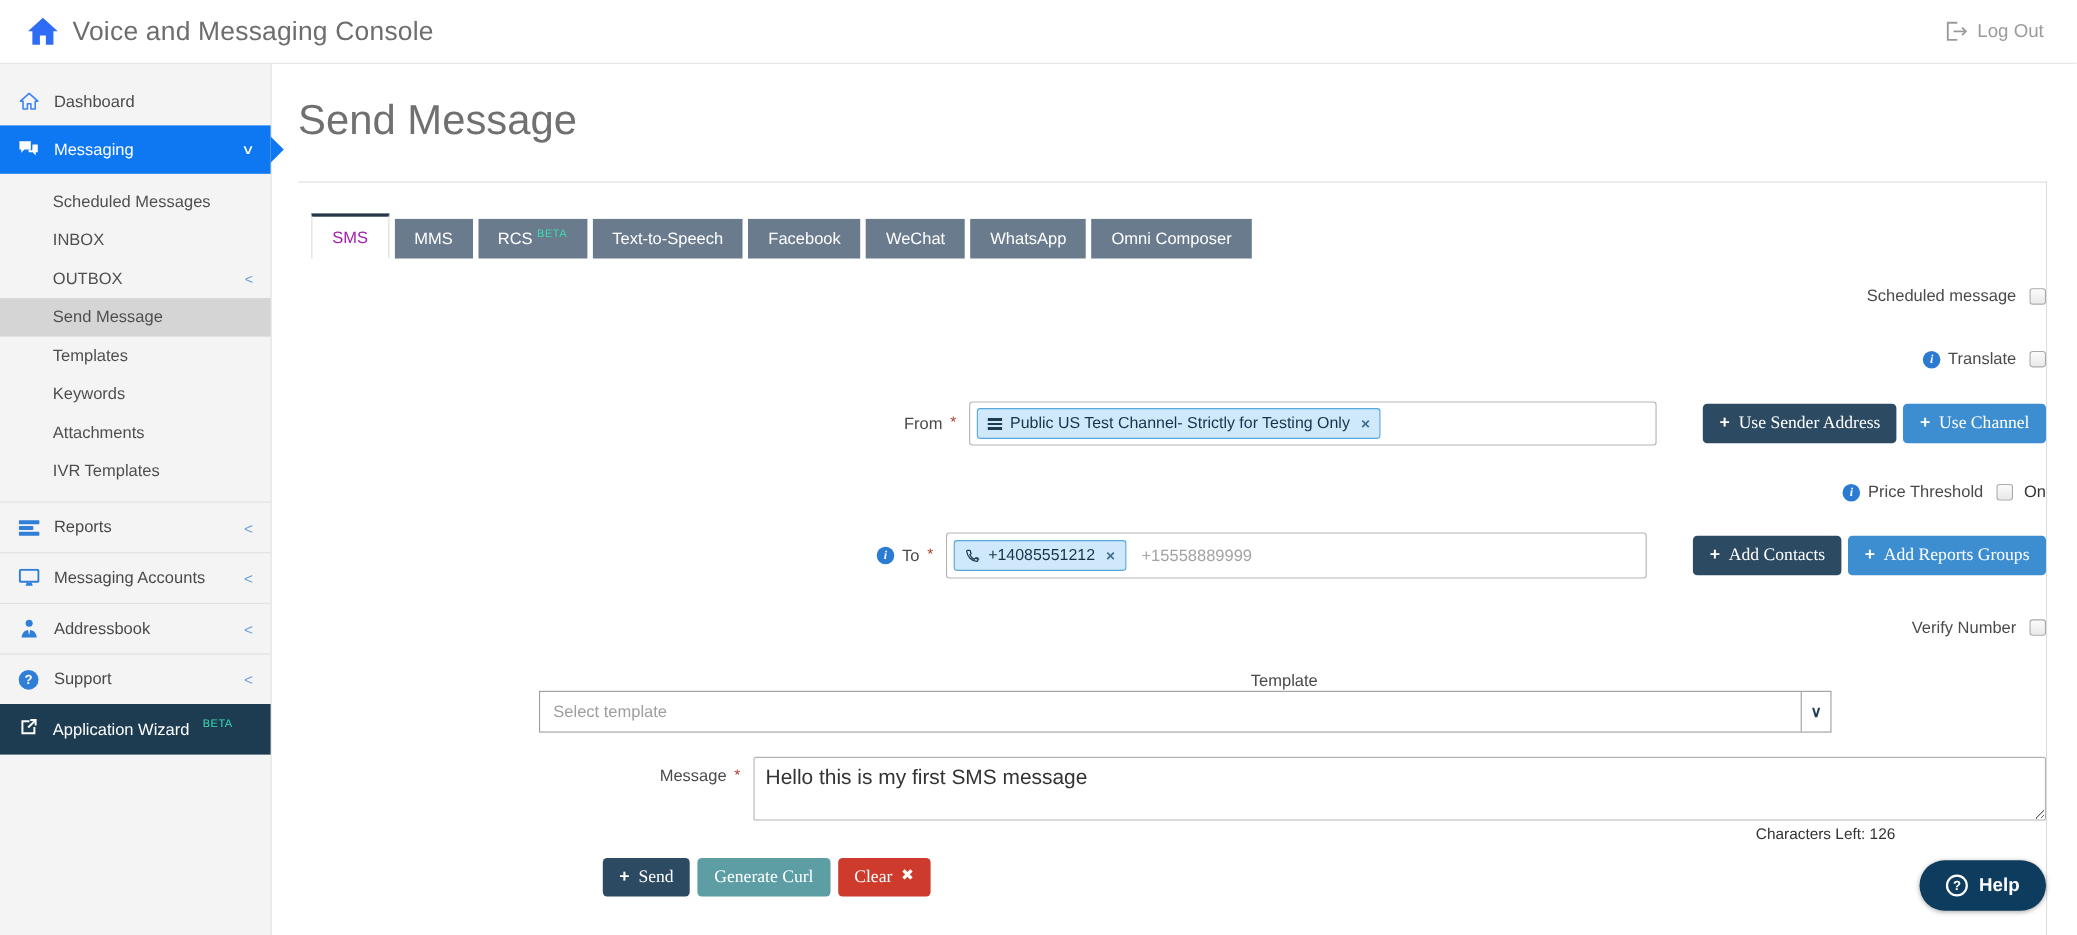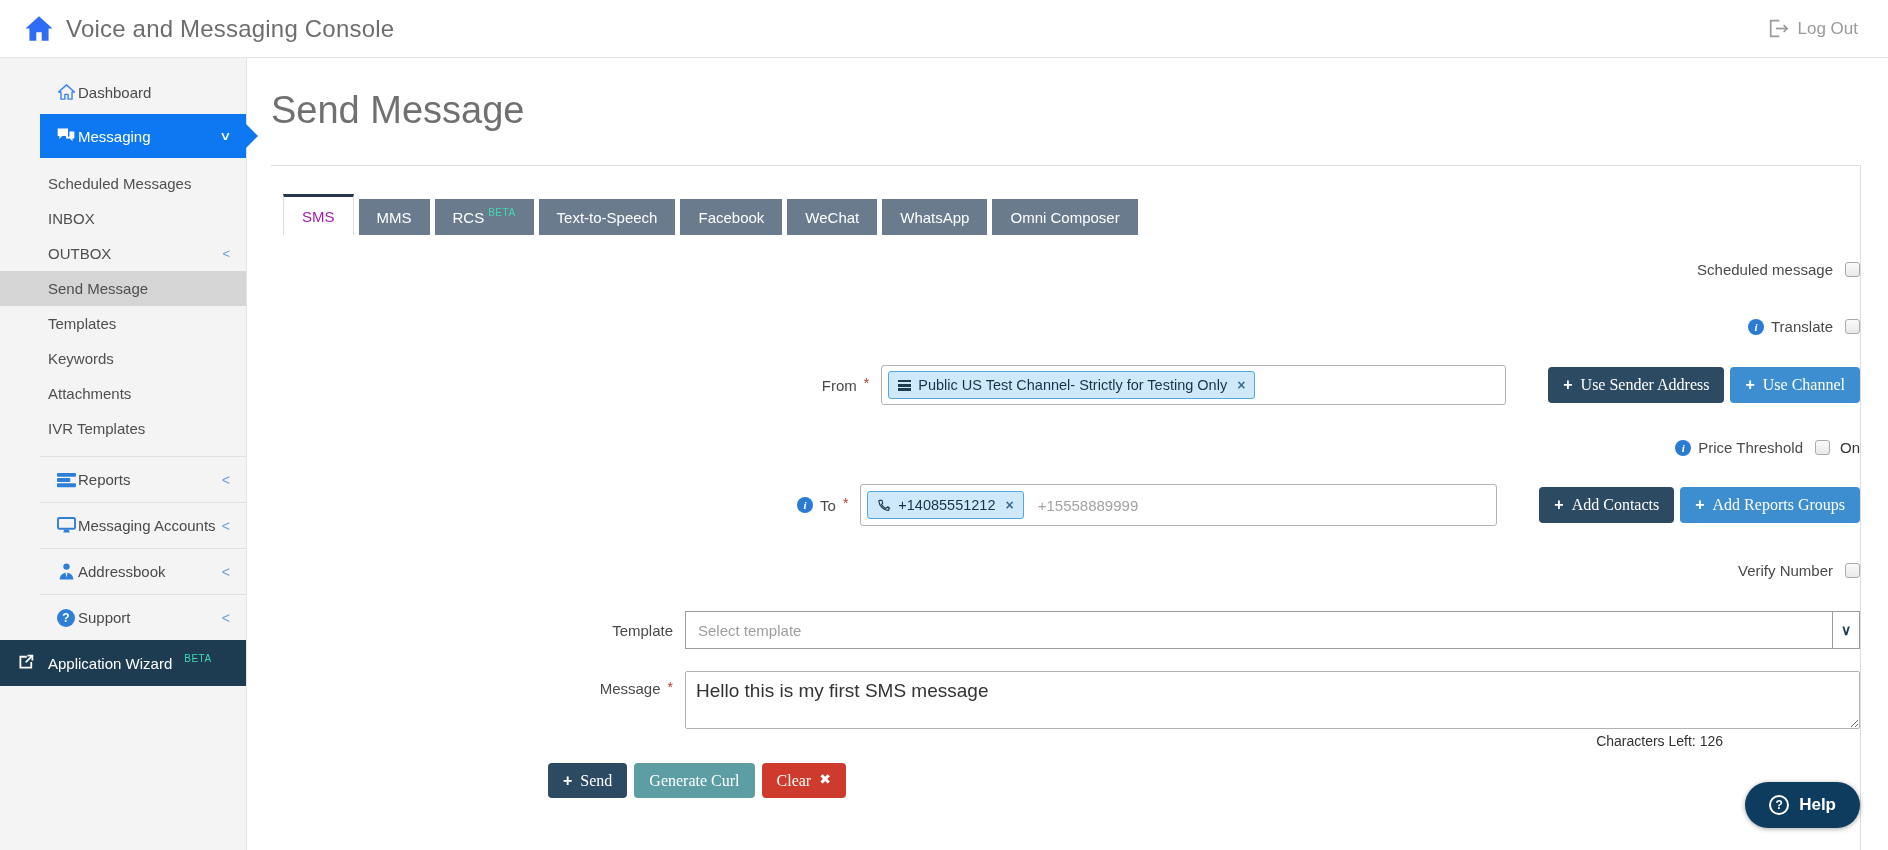--- a/index.html
+++ b/index.html
@@ -10,22 +10,22 @@
   }
   
   .header { position:absolute; top:0; left:0; right:0; height:58px; background:#fff;
     border-bottom:1px solid #e4e4e4; display:flex; align-items:center; padding:0 30px 0 24px; z-index:20; }
   .home-ic { display:flex; align-items:center; cursor:pointer; }
   .brand-title { font-size:24px; color:#6d6d6d; margin-left:12px; letter-spacing:.2px; }
   .logout { margin-left:auto; display:flex; align-items:center; gap:9px; color:#9b9b9b; font-size:17px; cursor:pointer; }
   
   .sidebar { position:absolute; top:58px; left:0; width:247px; bottom:0; background:#f4f4f4;
     border-right:1px solid #e3e3e3; z-index:10; padding-top:12px; overflow:visible; }
-  .side-item { display:flex; align-items:center; gap:2px; padding:0 16px; height:44px;
-    font-size:15px; color:#4a4a4a; position:relative; cursor:pointer;margin-left:40px; }
+  .side-item { display:flex; align-items:center; gap:13px; padding:0 16px; height:44px;
+    font-size:15px; color:#4a4a4a; position:relative; cursor:pointer; }
   .side-item .ic { display:flex; align-items:center; justify-content:center; width:20px; }
   .side-item .chev { margin-left:auto; color:#6aa0dc; font-size:14px; }
   .side-item.active-blue { background:#0d78f2; color:#fff; }
   .side-item.active-blue .chev { color:#fff; font-size:12px; transform:scaleX(1.4); }
   .blue-arrow { position:absolute; right:-12px; top:50%; transform:translateY(-50%);
     width:0; height:0; border-top:12px solid transparent; border-bottom:12px solid transparent;
     border-left:12px solid #0d78f2; z-index:30; }
   .side-sub { padding:8px 0 10px; }
   .sub-item { display:flex; align-items:center; height:35px; padding-left:48px; padding-right:16px;
     font-size:15px; color:#4f4f4f; cursor:pointer; }
@@ -58,21 +58,21 @@
   .req { color:#b03a2e; font-size:14px; transform:translateY(-2px); }
   .info-dot { width:16px; height:16px; border-radius:50%; background:#2b7bd3; color:#fff;
     font-size:11px; font-weight:bold; font-style:italic; font-family:"Liberation Serif", serif;
     display:inline-flex; align-items:center; justify-content:center; flex:none; }
   input[type=checkbox] { appearance:none; -webkit-appearance:none; width:15px; height:15px;
     border:1px solid #aaa; border-radius:3px; background:linear-gradient(#fbfbfb,#e9e9e9);
     margin:0; cursor:pointer; }
   .on-lbl { margin-left:10px; font-size:15px; color:#333; }
   .r1 { margin-top:26px; } .r2 { margin-top:40px; } .r3 { margin-top:30px; }
   .r4 { margin-top:34px; } .r5 { margin-top:28px; } .r6 { margin-top:36px; }
-  .r7 { margin-top:32px; } .r8 { margin-top:22px; }
+  .r7 { margin-top:32px;flex-direction:column; } .r8 { margin-top:22px; }
   .tag-field { width:625px; min-height:40px; border:1px solid #b3b3b3; border-radius:3px;
     background:#fff; padding:4px 6px; display:flex; align-items:center; cursor:text; }
   .tag-field.to { width:637px; min-height:42px; }
   .tag { display:inline-flex; align-items:center; gap:7px; background:#cfe8fa; border:1px solid #55a7e0;
     border-radius:3px; padding:5px 9px; font-size:14.5px; color:#16344a; white-space:nowrap; }
   .tag .x { color:#3c6e92; font-size:14px; font-weight:bold; margin-left:3px; cursor:pointer; }
   .bars { width:13px; height:11px; flex:none;
     background:repeating-linear-gradient(to bottom,#1d3c52 0 2.4px,transparent 2.4px 4.2px); }
   .to-input { border:none; outline:none; flex:1; font-size:15px; margin-left:12px; color:#333; min-width:30px; background:transparent; }
   .to-input::placeholder { color:#a3a3a3; }

